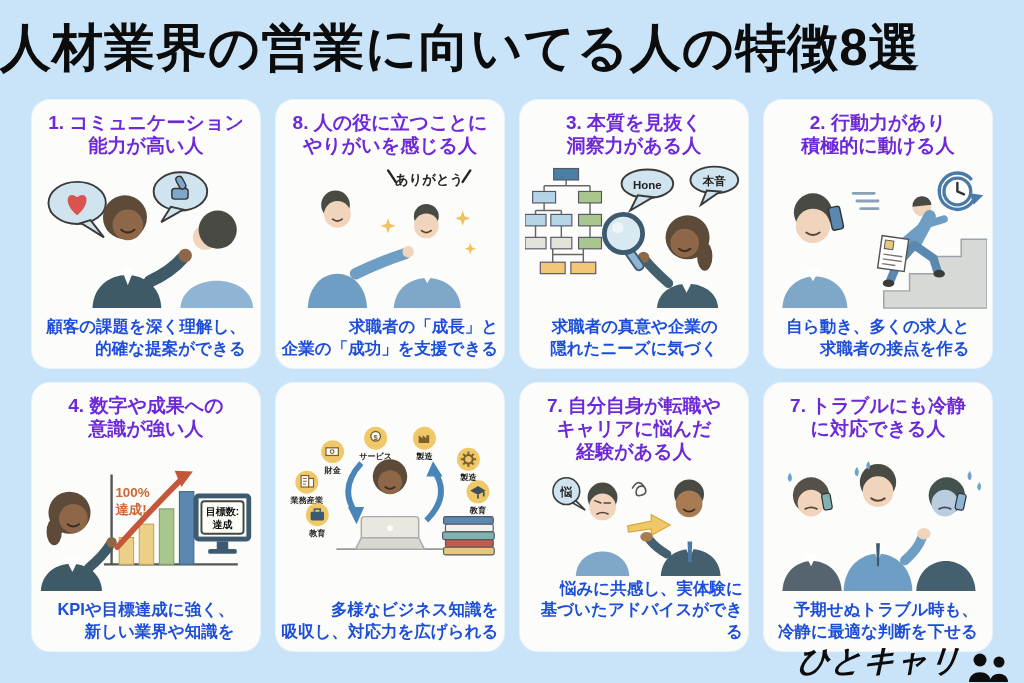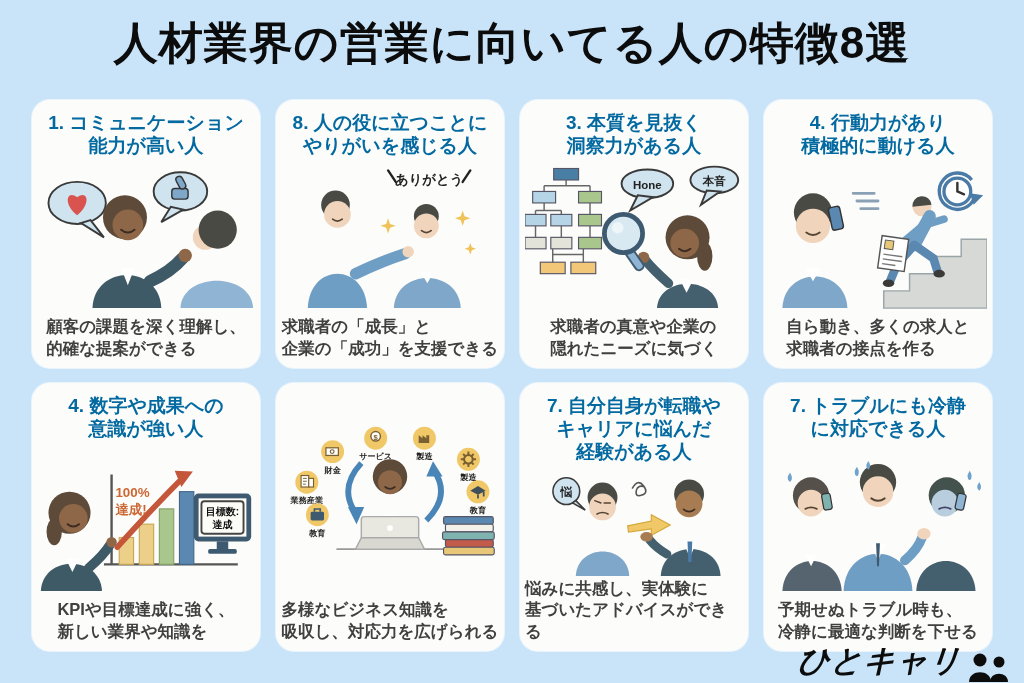--- a/index.html
+++ b/index.html
@@ -4,42 +4,42 @@
 <style>
   html,body{margin:0;padding:0;}
   body{
     width:1024px;height:683px;position:relative;overflow:hidden;
     background:#c9e4f9;
     font-family:"Liberation Sans","DejaVu Sans",sans-serif;
     color:#111;
   }
   .page-title{
     position:absolute;top:14px;left:0;width:100%;
-    text-align:center;font-size:44px;font-weight:900;letter-spacing:1px;color:#0c0c0c;
+    font-size:51px;font-weight:900;letter-spacing:1px;color:#0c0c0c;
   }
   .grid{
     position:absolute;top:100px;left:32px;width:960px;
     display:grid;grid-template-columns:repeat(4,228px);grid-template-rows:268px 268px;
     column-gap:16px;row-gap:15px;
   }
   .card{
     background:#fcfcfa;border-radius:18px;
     display:flex;flex-direction:column;align-items:center;
     box-sizing:border-box;padding:11px 5px 9px;
     box-shadow:0 0 0 1px rgba(255,255,255,.6);
   }
   .card-title{
     font-size:19px;font-weight:800;line-height:1.22;text-align:center;
-    white-space:pre-line;color:#0369a1;
+    white-space:pre-line;color:#6d28d9;
   }
   .card-art{flex:1;width:100%;min-height:0;display:flex;align-items:center;justify-content:flex-start;margin:2px 0;}
   .card-art svg{width:100%;height:100%;}
   .card-desc{
-    font-size:16.5px;font-weight:800;line-height:1.3;text-align:left;
-    white-space:pre-line;color:#404040;
+    font-size:16.5px;font-weight:800;line-height:1.3;text-align:right;
+    white-space:pre-line;color:#1d4ed8;
   }
   .logo{
     position:absolute;right:15px;top:640px;
     display:flex;align-items:flex-end;gap:5px;
   }
   .logo-text{
     font-size:31px;font-weight:900;font-style:italic;color:#0c0c0c;
     transform:skewX(-6deg);letter-spacing:1px;
   }
   svg text{font-family:"Liberation Sans","DejaVu Sans",sans-serif;}
@@ -169,21 +169,21 @@
           <circle cx="103" cy="72" r="20" fill="#d8e9f2" stroke="#3e5a70" stroke-width="5"></circle>
           <circle cx="97" cy="66" r="6" fill="#eef6fa"></circle>
         </g>
       </svg>
     </div>
     <div class="card-desc">求職者の真意や企業の
 隠れたニーズに気づく</div>
   </div>
 
   <div class="card">
-    <div class="card-title">4. 行動力があり
+    <div class="card-title">2. 行動力があり
 積極的に動ける人</div>
     <div class="card-art">
       <svg viewBox="0 0 228 150">
         <g>
           <path d="M120,150 h108 v-72 h-27 v18 h-27 v18 h-27 v18 h-27 z" fill="#d6d9d6" stroke="#9aa5a8" stroke-width="1.5"></path>
         </g>
         <g>
           <circle cx="197" cy="28" r="14" fill="#ffffff" stroke="#4a7ba6" stroke-width="3.5"></circle>
           <path d="M197,28 V19 M197,28 L204,31" stroke="#333" stroke-width="2.5" stroke-linecap="round"></path>
           <path d="M212,16 A19,19 0 1 0 215,34" stroke="#4a7ba6" stroke-width="3.5" fill="none"></path>

